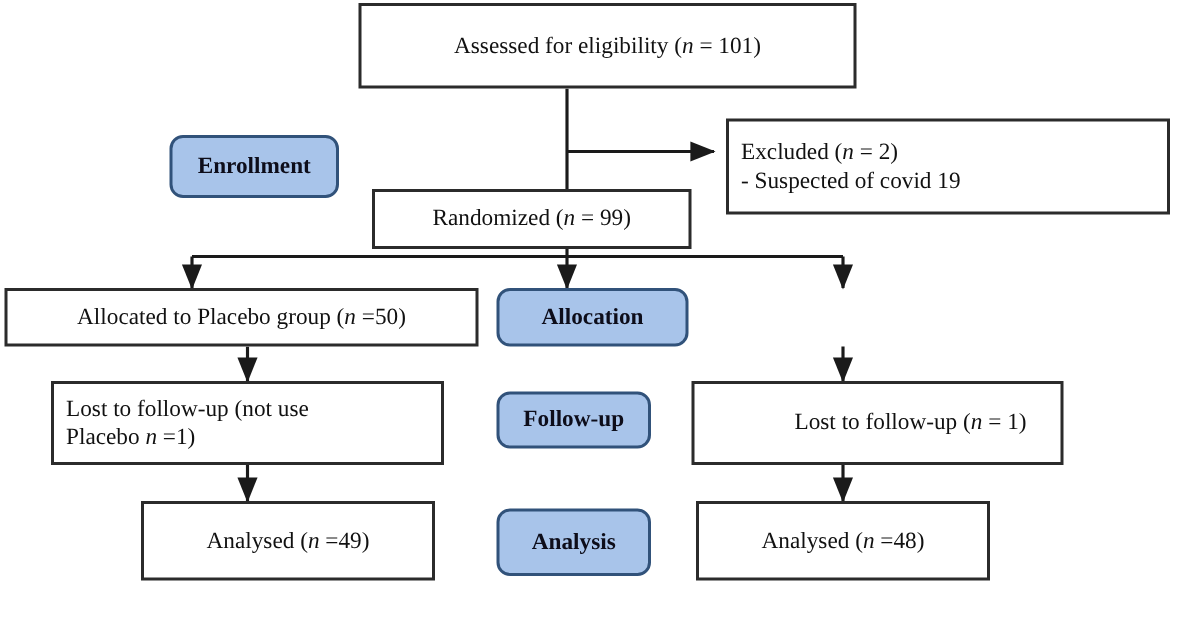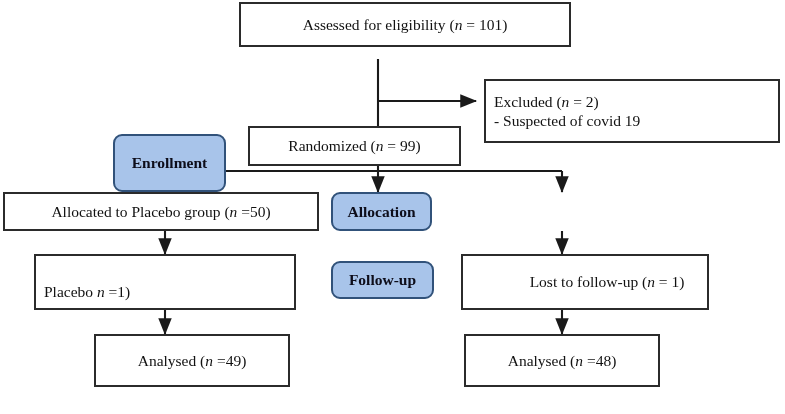--- a/index.html
+++ b/index.html
@@ -80,21 +80,21 @@
     <path d="M378,171 L378,192" stroke="#1a1a1a" stroke-width="2.1" fill="none" marker-end="url(#arrow)"></path>
     <path d="M562,171 L562,192" stroke="#1a1a1a" stroke-width="2.1" fill="none" marker-end="url(#arrow)"></path>
 
     <path d="M165,231 L165,254" stroke="#1a1a1a" stroke-width="2.1" fill="none" marker-end="url(#arrow)"></path>
     <path d="M165,310 L165,334" stroke="#1a1a1a" stroke-width="2.1" fill="none" marker-end="url(#arrow)"></path>
 
     <path d="M562,231 L562,254" stroke="#1a1a1a" stroke-width="2.1" fill="none" marker-end="url(#arrow)"></path>
     <path d="M562,310 L562,334" stroke="#1a1a1a" stroke-width="2.1" fill="none" marker-end="url(#arrow)"></path>
   </svg>
 
-  <div class="node center" style="left:239px; top:2px; width:332px; height:45px;font-family:Liberation Serif, serif;">
+  <div class="node center" style="left:239px; top:2px; width:332px; height:57px;font-family:Liberation Serif, serif;">
     <span class="txt">Assessed for eligibility (<i class="n">n</i> = 101)</span>
   </div>
 
   <div class="node left" style="left:484px; top:79px; width:296px; height:64px;">
     <span class="txt">
       <span>Excluded (<i class="n">n</i> = 2)</span><br>
       <span>- Suspected of covid 19</span>
     </span>
   </div>
 
@@ -102,43 +102,46 @@
     <span class="txt">Randomized (<i class="n">n</i> = 99)</span>
   </div>
 
   <div class="node center" style="left:3px; top:192px; width:316px; height:39px;">
     <span class="txt">Allocated to Placebo group (<i class="n">n</i> =50)</span>
   </div>
 
 
   <div class="node left" style="left:34px; top:254px; width:262px; height:56px;">
     <span class="txt">
-      <br>
+      <span>Lost to follow-up (not use</span><br>
       <span>Placebo <i class="n">n</i> =1)</span>
     </span>
   </div>
 
   <div class="node center" style="left:461px; top:254px; width:248px; height:56px;padding-left:44px;">
     <span class="txt">Lost to follow-up (<i class="n">n</i> = 1)</span>
   </div>
 
   <div class="node center" style="left:70px; top:334px; width:196px; height:53px;margin-left:24px;">
     <span class="txt">Analysed (<i class="n">n</i> =49)</span>
   </div>
 
   <div class="node center" style="left:464px; top:334px; width:196px; height:53px;">
     <span class="txt">Analysed (<i class="n">n</i> =48)</span>
   </div>
 
-  <div class="badge" style="left:113px; top:90px; width:113px; height:58px;margin-top:44px;">
+  <div class="badge" style="left:113px; top:90px; width:113px; height:42px;">
     <span>Enrollment</span>
   </div>
 
-  <div class="badge" style="left:331px; top:192px; width:101px; height:39px;">
+  <div class="badge" style="left:331px; top:192px; width:128px; height:39px;">
     <span>Allocation</span>
   </div>
 
   <div class="badge" style="left:331px; top:261px; width:103px; height:38px;">
     <span>Follow-up</span>
   </div>
 
+  <div class="badge" style="left:331px; top:339px; width:103px; height:45px;">
+    <span>Analysis</span>
+  </div>
 
 </div>
 
 </body></html>

